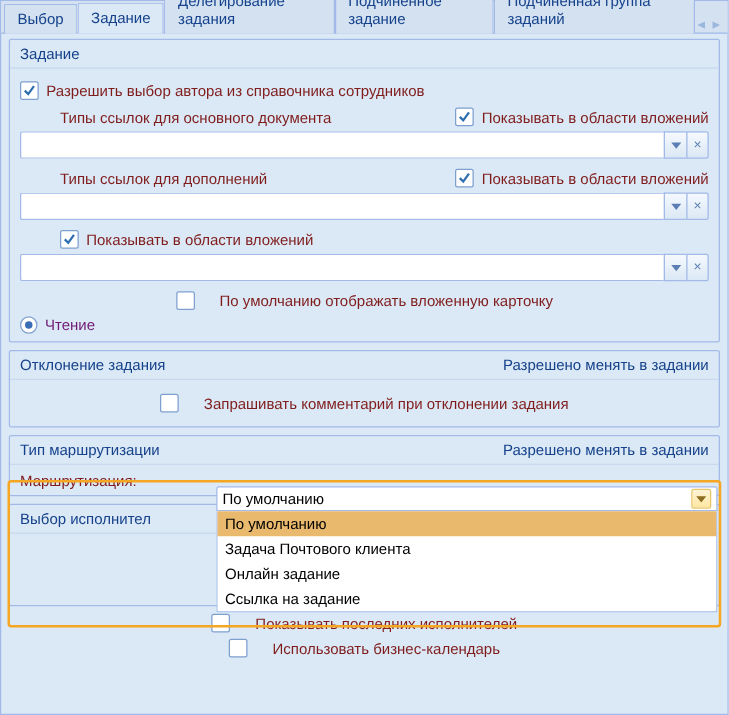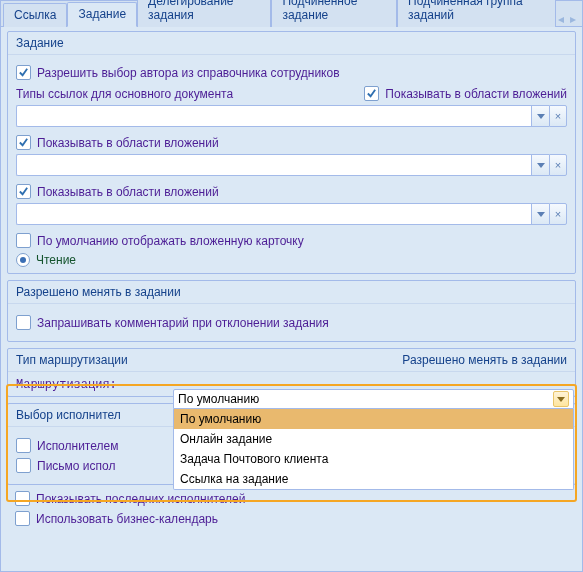--- a/index.html
+++ b/index.html
@@ -60,25 +60,26 @@
   .cb {
     width: 15px; height: 15px;
     border: 1px solid #7ea0cf;
     background: #fff;
     border-radius: 2px;
     display: inline-flex; align-items: center; justify-content: center;
     flex: 0 0 15px;
   }
   .cb svg { width: 11px; height: 11px; display: block; }
 
-  .label { color: #4c1d95; }
+  .label { color: #7f1d1d; }
 
   .subhead {
     display: flex; justify-content: space-between; align-items: center;
     margin-top: 6px;
+    margin-left: 32px;
   }
   .combo-wrap { display:flex; margin: 4px 0 8px 0; }
   .combo {
     flex: 1;
     height: 22px;
     background: #fff;
     border: 1px solid #a3bae9;
     border-right: none;
     border-radius: 2px 0 0 2px;
   }
@@ -95,21 +96,21 @@
   .xmark { color:#5b7fb4; font-size:11px; line-height:1; }
 
   .radio {
     width: 14px; height: 14px; border: 1px solid #7ea0cf; border-radius: 50%;
     background: #fff; display:inline-flex; align-items:center; justify-content:center;
     flex: 0 0 14px;
   }
   .radio .dot { width:6px; height:6px; background:#3b6fb5; border-radius:50%; }
 
   .mode-row { display:flex; align-items:center; gap: 14px; margin-top: 4px; color:#000; }
-  .mode-row .label { color:#14532d; }
+  .mode-row .label { color:#701a75; }
   .mode-caption { color:#000; }
 
   .route-grid { position: relative; }
   .route-label { display:inline-block; width: 110px; margin-right: 6px; }
   .dd-field {
     height: 20px; background:#fff; border:1px solid #a3bae9;
     display:flex; align-items:center; padding: 0 4px;
     border-radius: 2px 2px 0 0;
   }
   .dd-field .dd-btn {
@@ -125,30 +126,30 @@
   }
   .dd-item { padding: 3px 6px; color:#000; cursor:pointer; }
   .dd-item.sel { background:#e9b96e; }
   .dd-hl {
     position:absolute;
     border: 2px solid #f5a623;
     border-radius: 3px;
     pointer-events:none;
   }
 
-  .plain-check-row { display:flex; align-items:center; gap:6px; margin: 5px 0; }
+  .plain-check-row { display:flex; align-items:center; gap:20px; margin: 5px 0; justify-content: center; }
 
 </style>
 </head>
 <body>
 
 <div class="shell">
 
   <div class="tabbar">
-    <div class="tab">Ссылка</div>
+    <div class="tab">Выбор</div>
     <div class="tab active">Задание</div>
     <div class="tab">Делегирование задания</div>
     <div class="tab">Подчиненное задание</div>
     <div class="tab">Подчиненная группа заданий</div>
     <div class="tab-arrows">
       <div class="tab-arrow">◂</div>
       <div class="tab-arrow">▸</div>
     </div>
   </div>
 
@@ -184,20 +185,21 @@
           <div class="combo"></div>
           <div class="combo-btn mid">
               <div class="tri"></div>
             </div>
           <div class="combo-btn right">
               <span class="xmark">×</span>
             </div>
         </div>
 
         <div class="subhead">
+          <span class="label">Типы ссылок для дополнений</span>
           <span class="row" style="margin:0">
             <span class="cb">
               <svg viewBox="0 0 12 12">
                   <path d="M2 6 L5 9 L10 2" stroke="#2f6fb0" stroke-width="2" fill="none"></path>
                 </svg>
             </span>
             <span class="label">Показывать в области вложений</span>
           </span>
         </div>
         <div class="combo-wrap">
@@ -242,36 +244,37 @@
               </span>
             <span class="label">Чтение</span>
           </span>
         </div>
 
       </div>
     </div>
 
     <div class="section">
       <div class="section-header">
+        <span>Отклонение задания</span>
         <span>Разрешено менять в задании</span>
       </div>
       <div class="section-body">
         <div class="plain-check-row">
           <span class="cb"></span>
           <span class="label">Запрашивать комментарий при отклонении задания</span>
         </div>
       </div>
     </div>
 
     <div class="section" style="position:relative;">
       <div class="section-header">
         <span>Тип маршрутизации</span>
         <span>Разрешено менять в задании</span>
       </div>
-      <div class="section-body route-grid" style="height:24px;font-family:Liberation Mono, monospace;">
+      <div class="section-body route-grid" style="height:24px;">
         <span class="route-label label">Маршрутизация:</span>
       </div>
     </div>
 
     <div class="section" style="position:relative;">
       <div class="section-header">
         <span>Выбор исполнител</span>
       </div>
       <div class="section-body">
         <div class="plain-check-row">
@@ -298,21 +301,21 @@
 
   <div style="position:absolute; left:136px; top:389px; right:9px;padding-left:37px;">
     <div class="dd-field">
       <span style="color:#000">По умолчанию</span>
       <span class="dd-btn">
           <div class="tri" style="border-top-color:#8a6d1f"></div>
         </span>
     </div>
     <div class="dd-list">
       <div class="dd-item sel">По умолчанию</div>
+      <div class="dd-item">Задача Почтового клиента</div>
       <div class="dd-item">Онлайн задание</div>
-      <div class="dd-item">Задача Почтового клиента</div>
       <div class="dd-item">Ссылка на задание</div>
     </div>
   </div>
 
   <div class="dd-hl" style="left:6px; top:384px; width:571px; height:118px;"></div>
 
 </div>
 
 </body></html>

